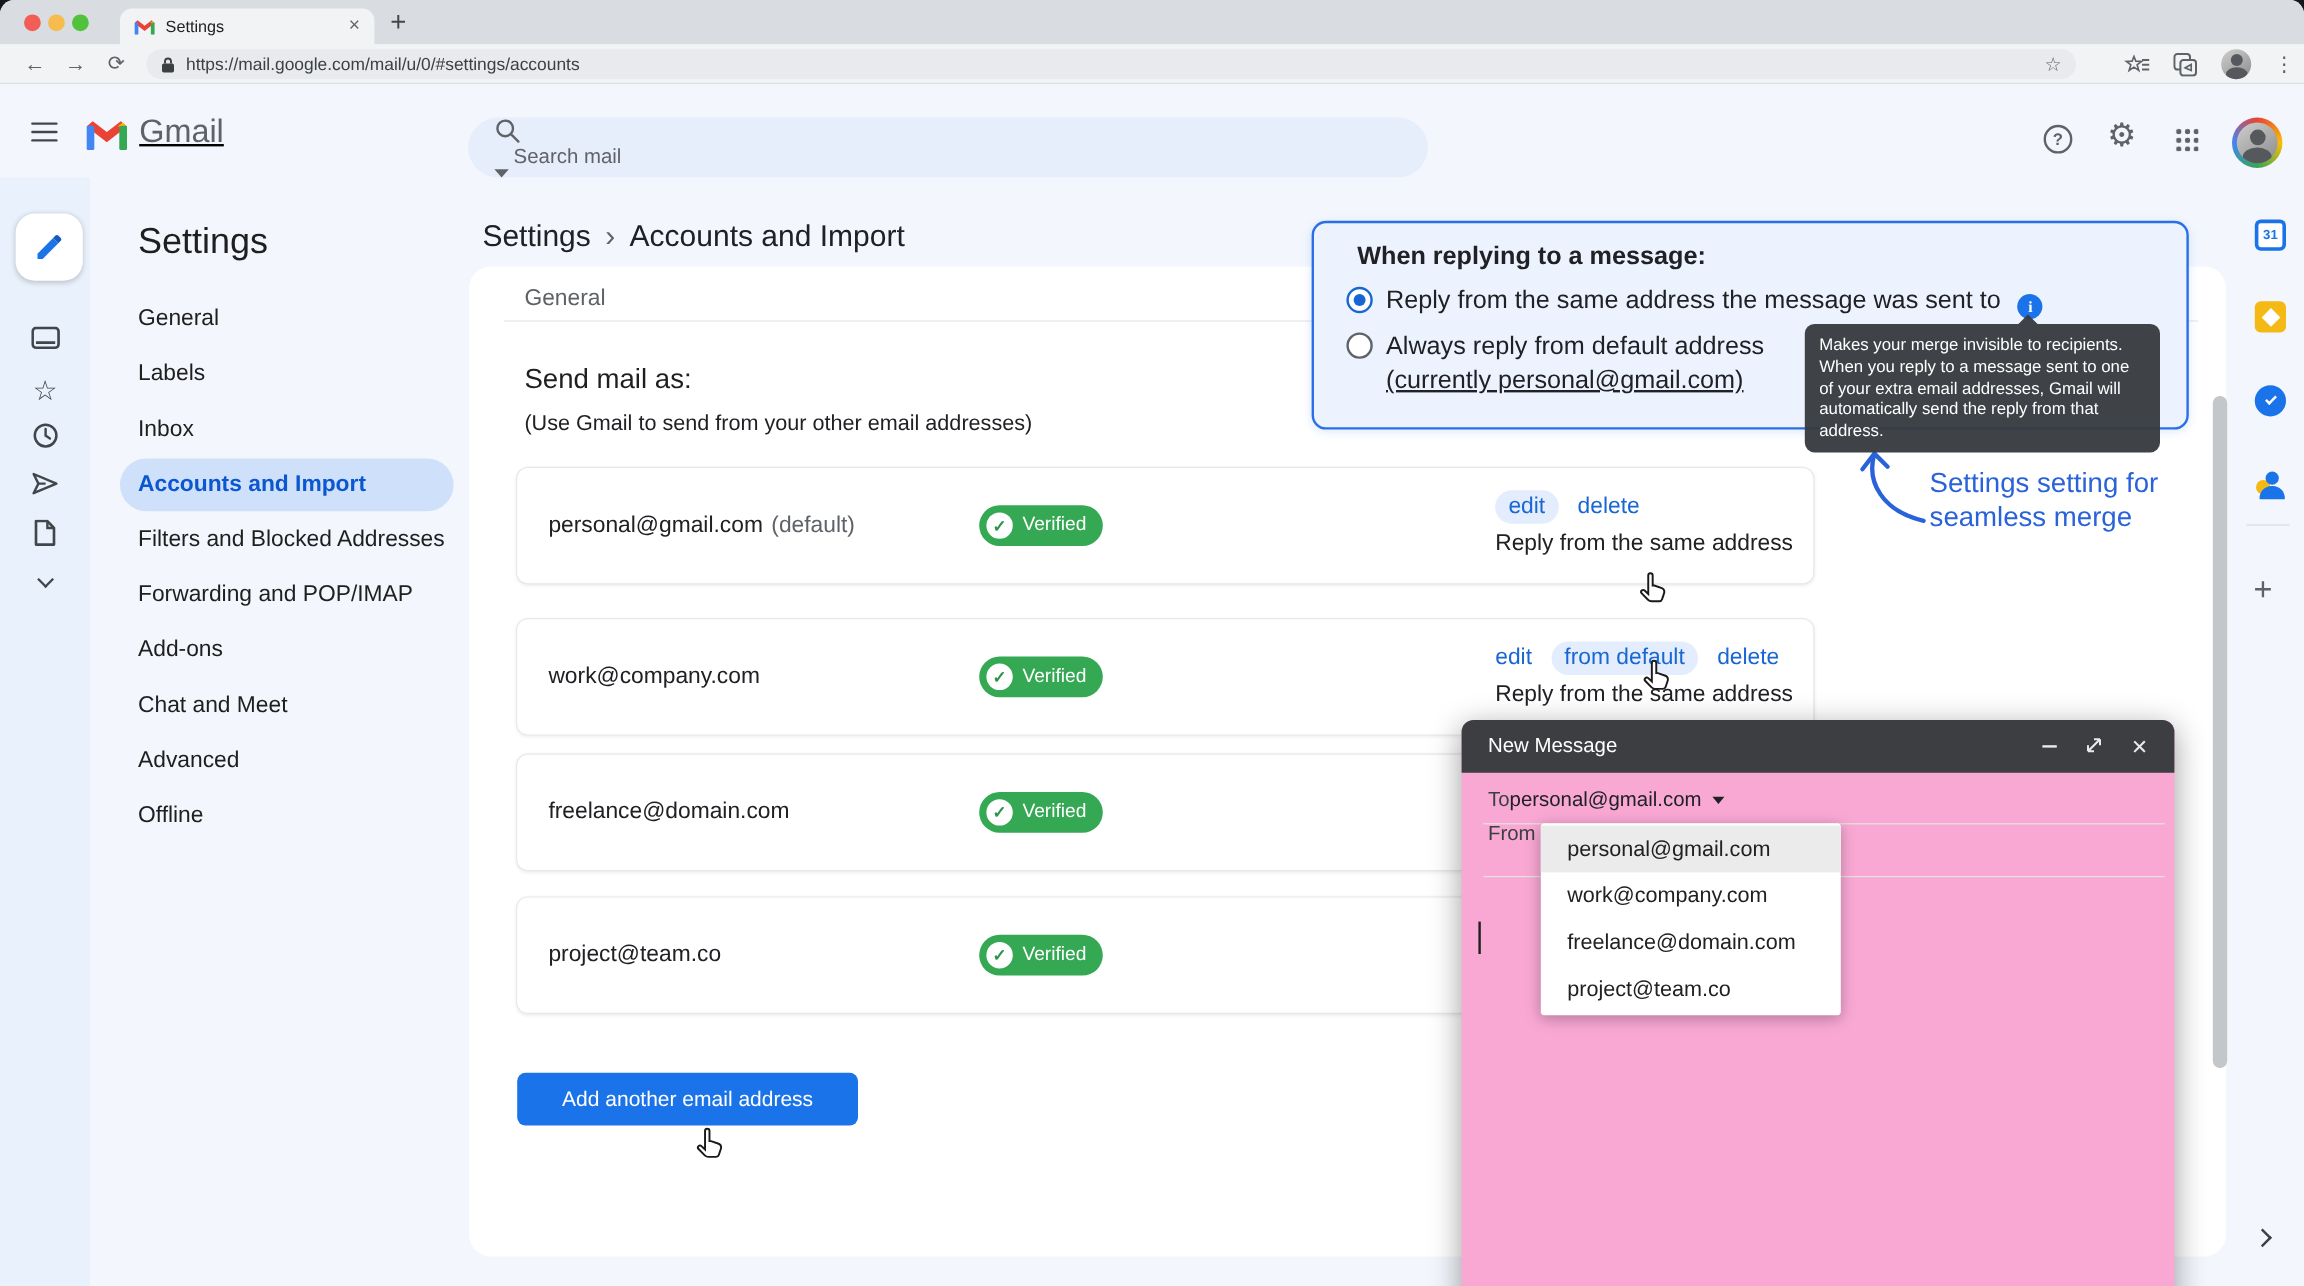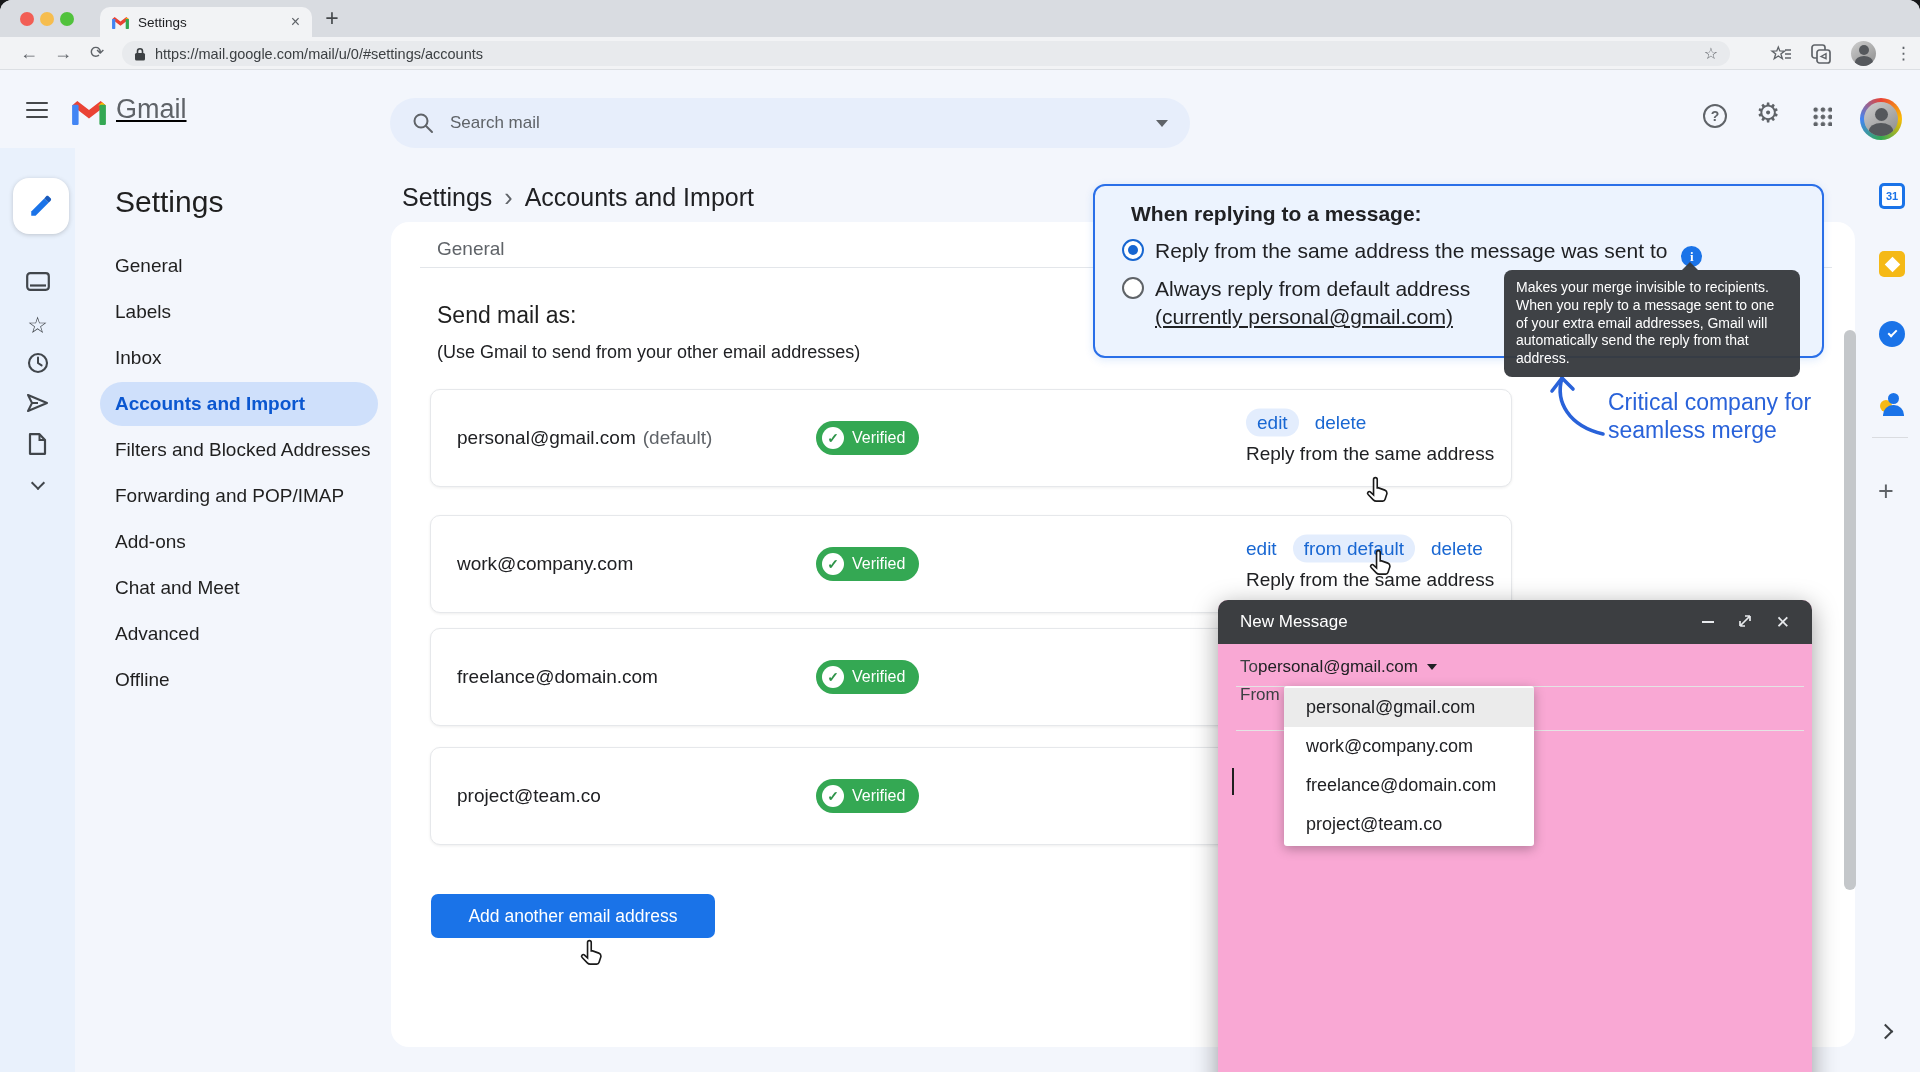--- a/index.html
+++ b/index.html
@@ -37,21 +37,21 @@
                  border-radius:50% 50% 0 0; background:#55585c; }
   .kebab { font-size:17px; color:#5f6368; letter-spacing:0; }
 
   
   .gm-header { position:absolute; left:0; top:70px; width:1920px; height:78px; background:#f3f6fc; }
   .hamburger { position:absolute; left:26px; top:32px; width:22px; height:16px; }
   .hamburger span { display:block; height:2.4px; background:#44474a; margin-bottom:4.4px; border-radius:1px; }
   .gm-logo { position:absolute; left:72px; top:24px; display:flex; align-items:flex-end; gap:10px;text-decoration:underline; }
   .gm-logo-text { font-size:27px; color:#5f6368; }
   .searchbar { position:absolute; left:390px; top:28px; width:800px; height:50px; background:#e7eefb;
-               border-radius:25px; display:flex; align-items:center; padding:0 22px; }
+               border-radius:25px; display:flex; padding:0 22px;flex-direction:column; }
   .searchbar input { border:0; outline:0; background:transparent; font-size:17px; color:#202124;
                font-family:"Liberation Sans",sans-serif; flex:1; margin-left:16px; }
   .searchbar input::placeholder { color:#5f6368; opacity:1; }
   .sb-caret { width:0; height:0; border-left:6px solid transparent; border-right:6px solid transparent;
               border-top:7px solid #5f6368; }
   .hdr-icon { position:absolute; top:34px; color:#5f6368; }
   .help-icon { left:1703px; width:24px; height:24px; border:2px solid #5f6368; border-radius:50%;
                text-align:center; font-size:14px; line-height:20px; font-weight:bold; }
   .gear-icon { left:1756px; top:27px; font-size:27px; }
   .apps-icon { left:1812px; top:36px; width:20px; height:20px;
@@ -439,21 +439,21 @@
     <div class="co-opt2-l2">(currently personal@gmail.com)</div>
   </div>
 
   <div class="tooltip">Makes your merge invisible to recipients. When you reply to a message sent to one of your extra email addresses, Gmail will automatically send the reply from that address.</div>
 
   <svg class="annot-arrow" width="70" height="72" viewBox="0 0 70 72">
     <path d="M58 64 C 24 56, 10 32, 17 8" fill="none" stroke="#2962d9" stroke-width="3.6" stroke-linecap="round"></path>
     <path d="M17 8 l-10 13 M17 8 l11 11" fill="none" stroke="#2962d9" stroke-width="3.6" stroke-linecap="round"></path>
   </svg>
   <div class="annot">
-    <div>Critical company for</div>
+    <div>Settings setting for</div>
     <div>seamless merge</div>
   </div>
 
   <div class="scroll-thumb"></div>
   <div class="rpanel">
     <div class="rp-cal">
       <span class="in">31</span>
     </div>
     <div class="rp-keep">
         <span class="in"></span>

